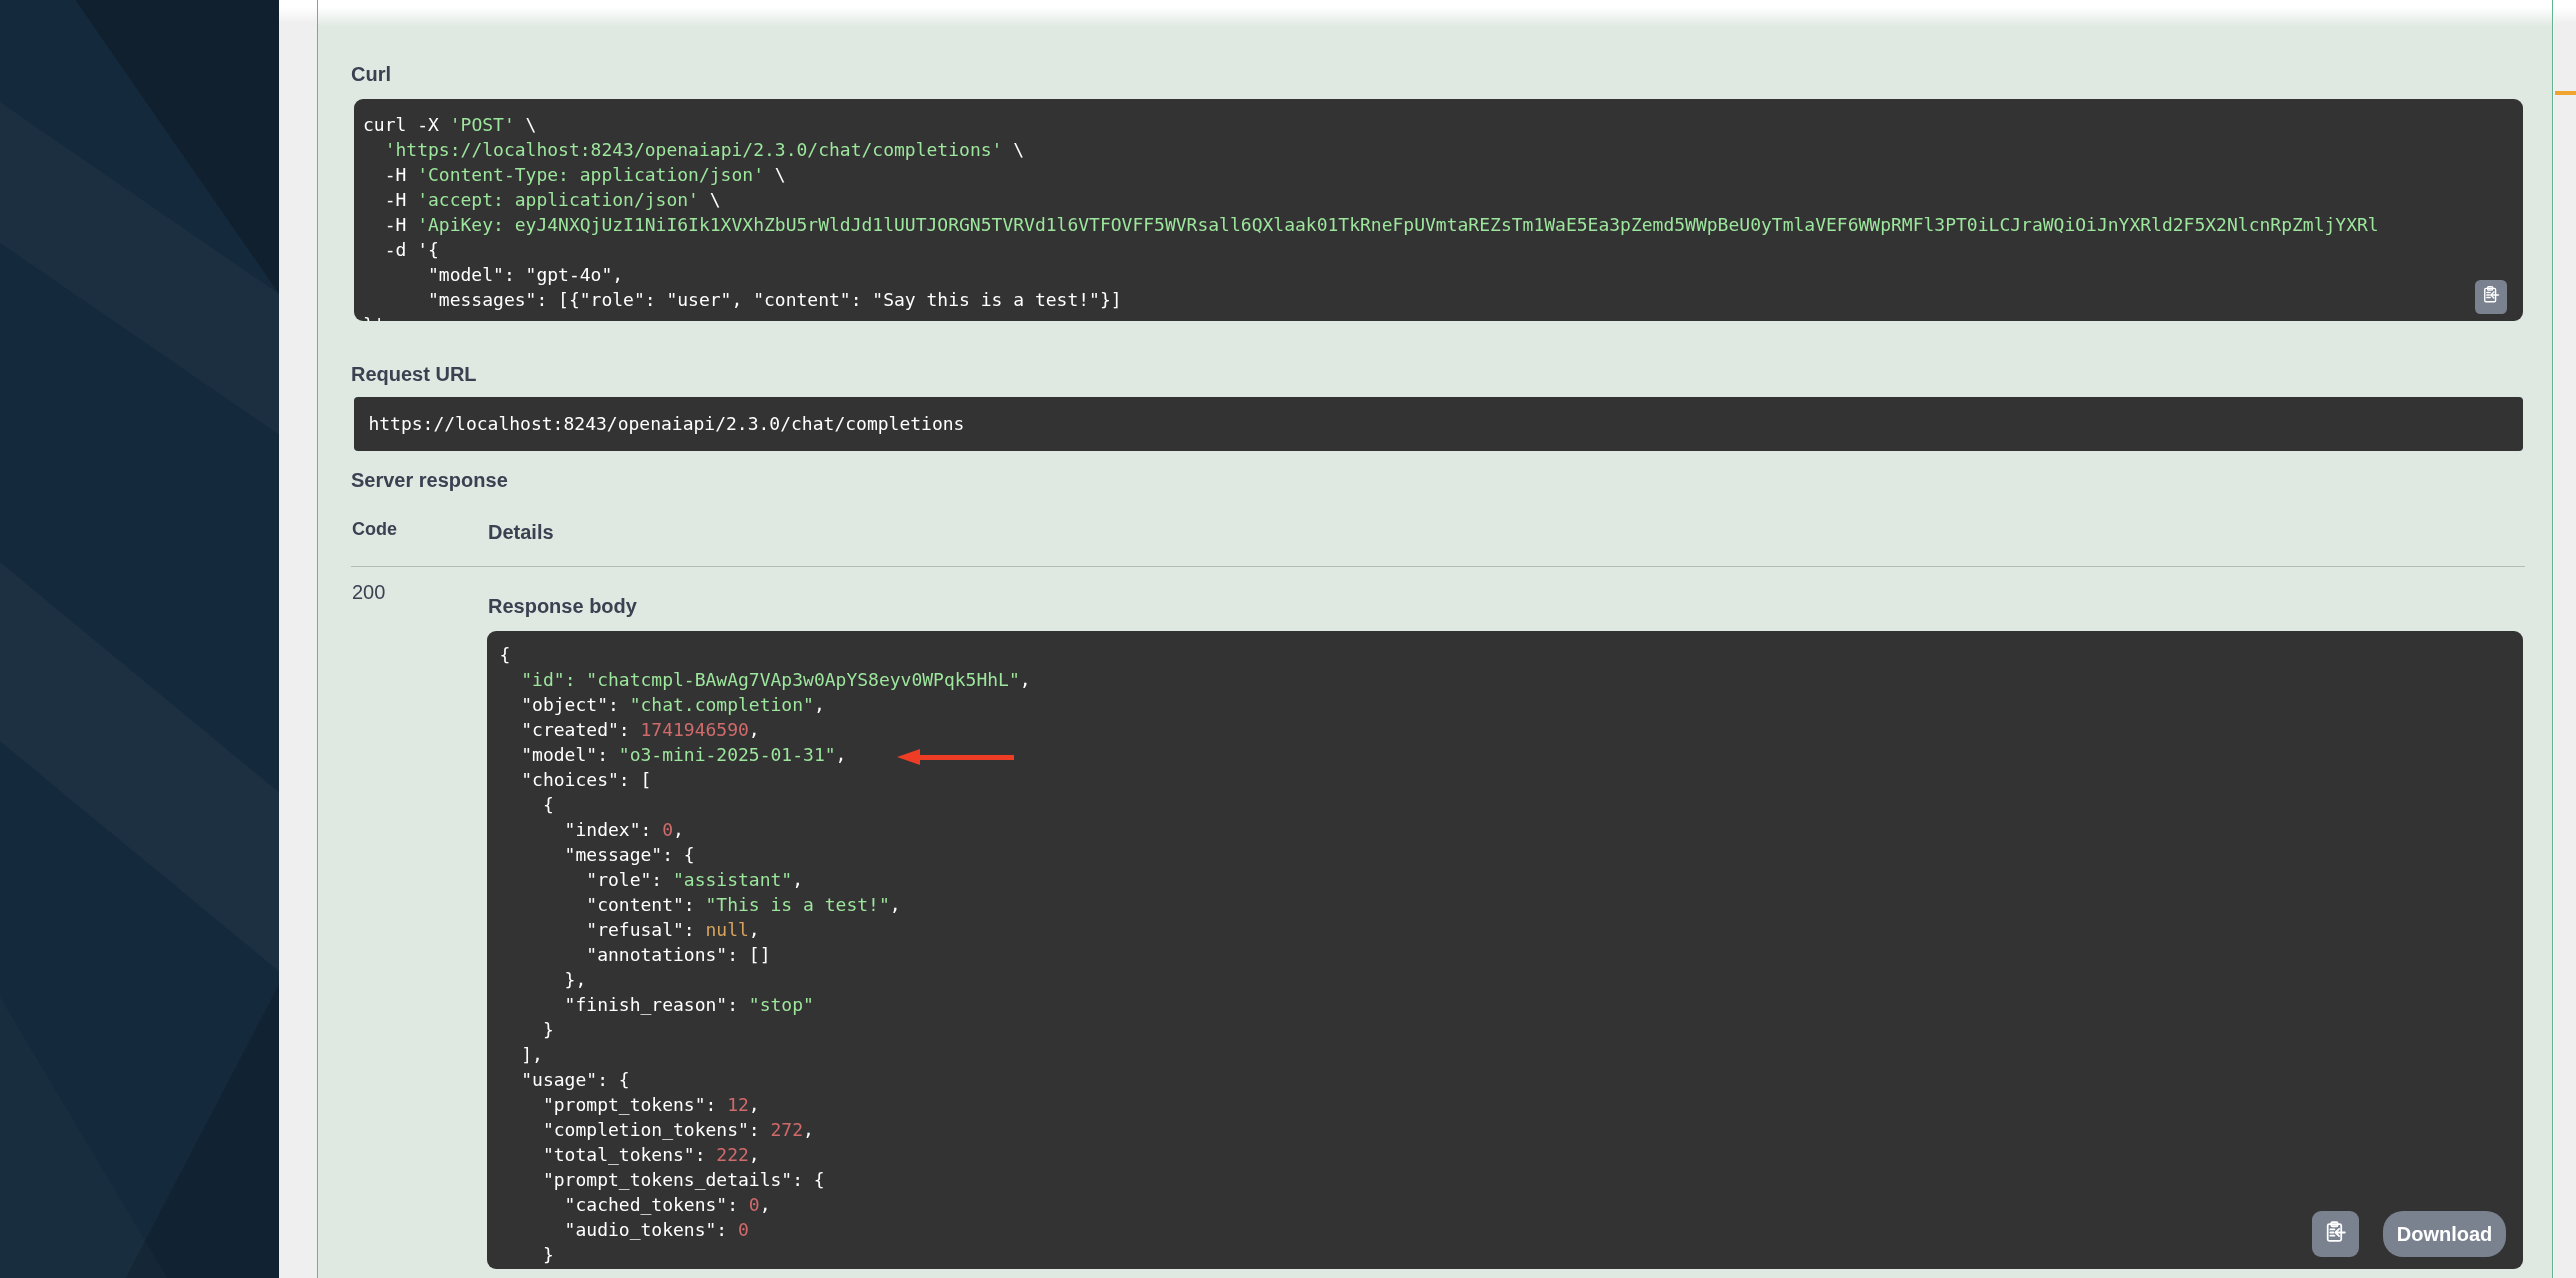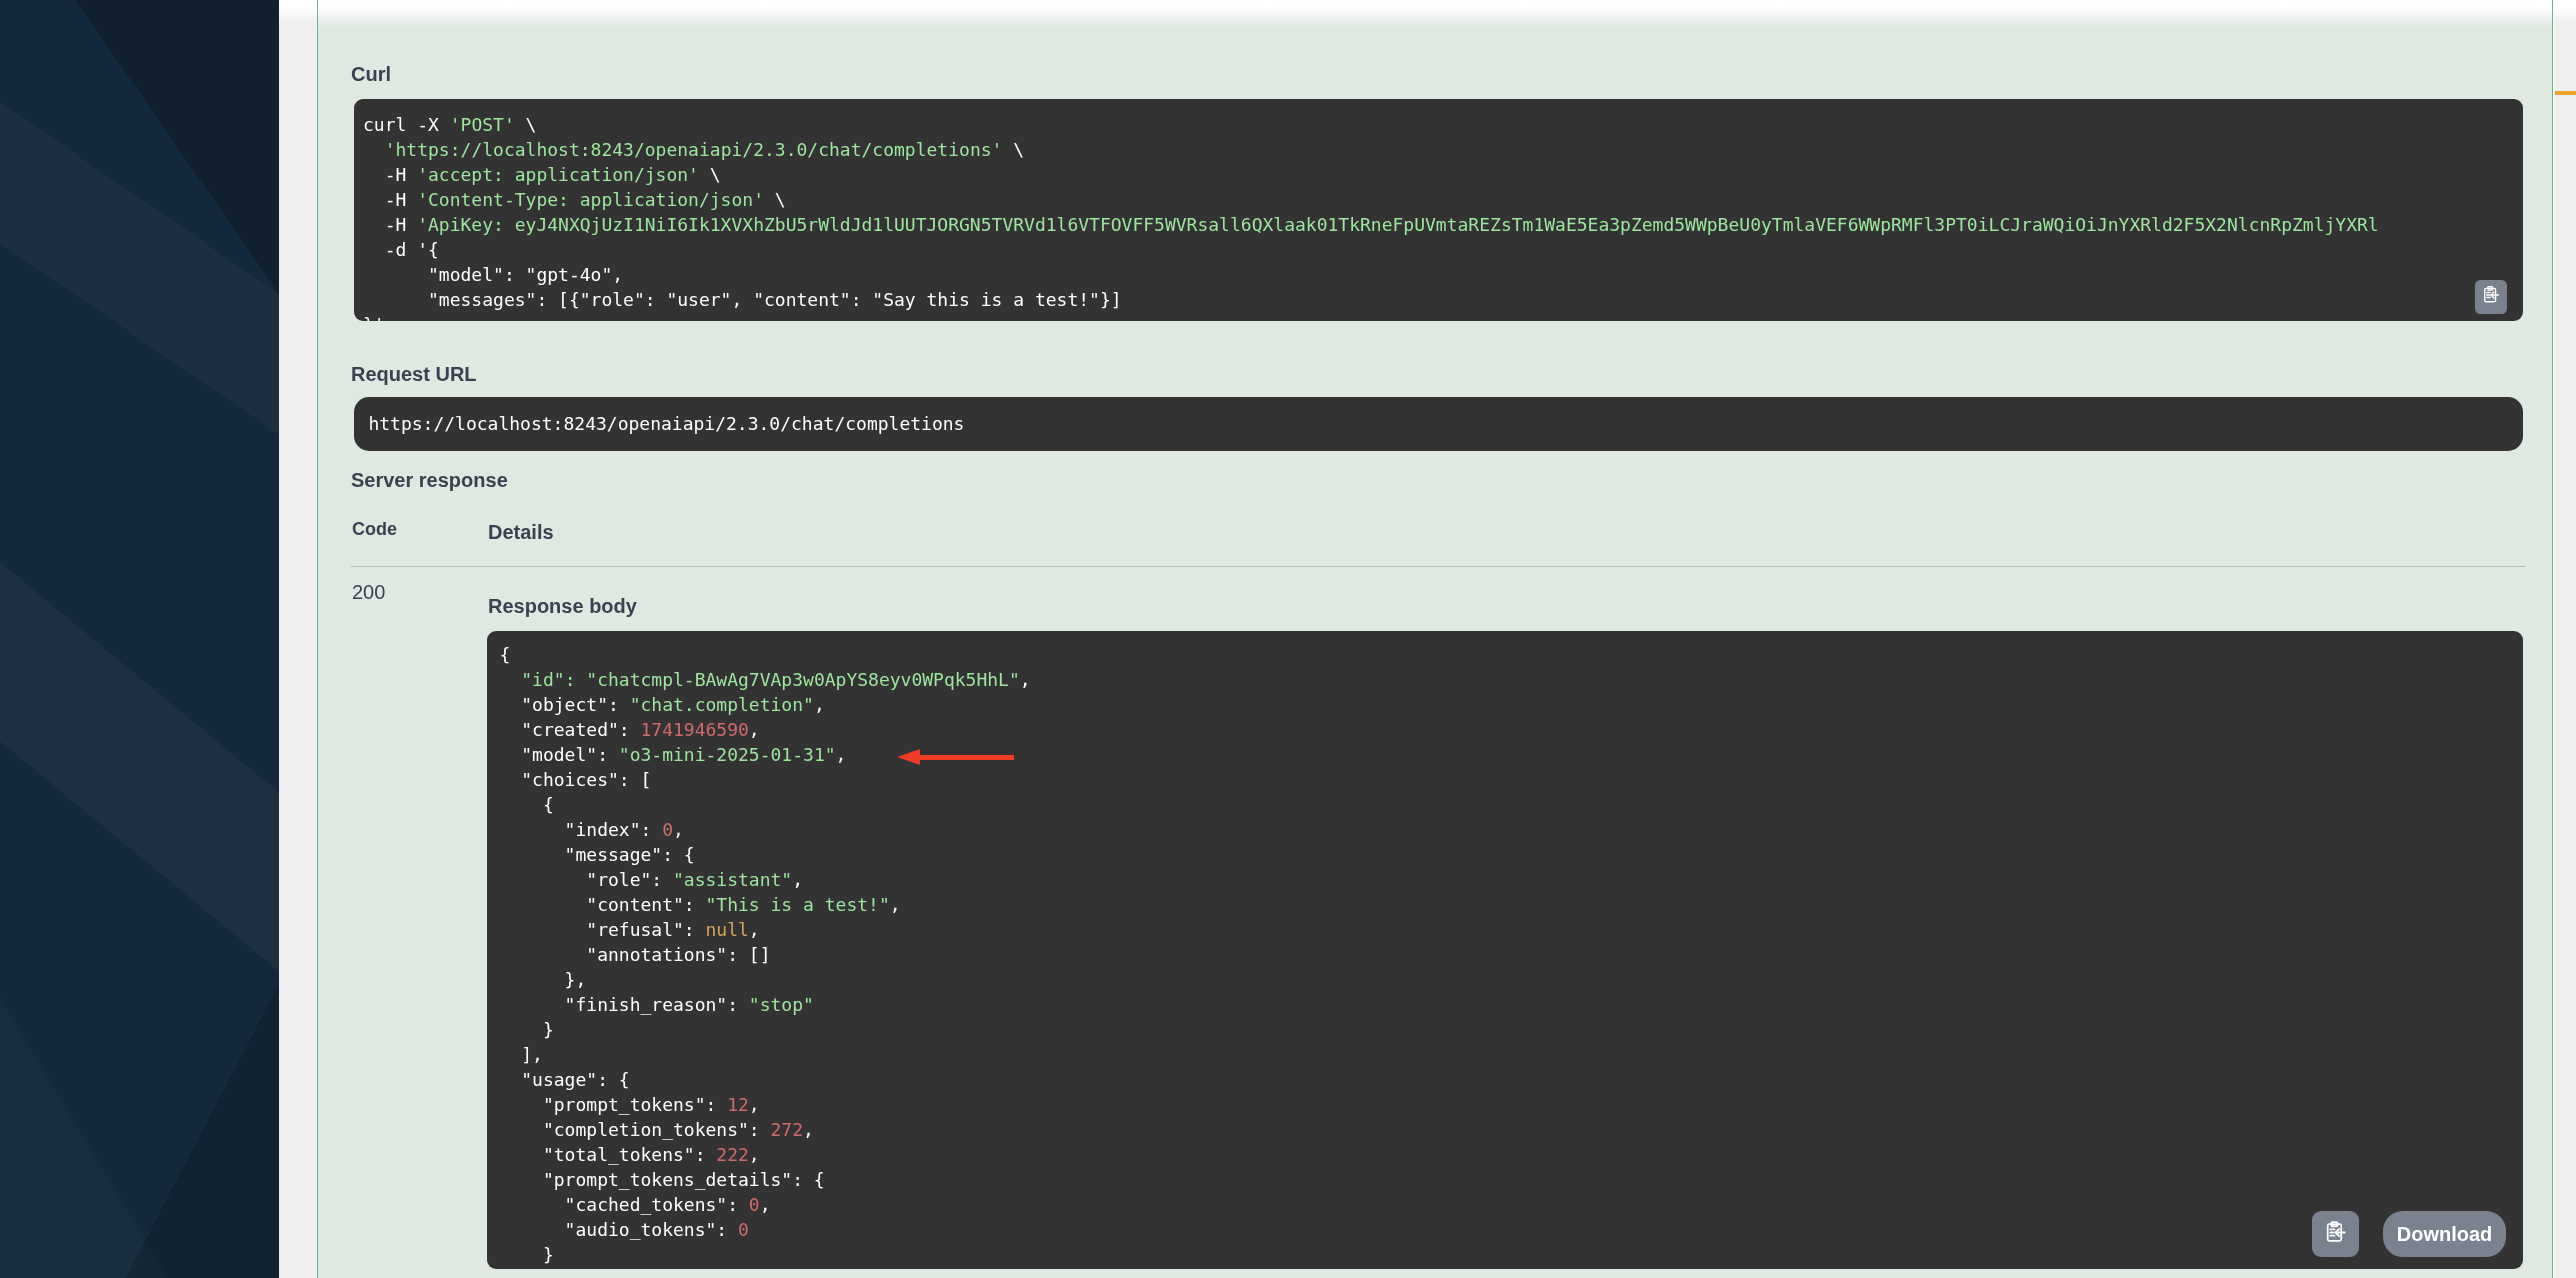--- a/index.html
+++ b/index.html
@@ -43,21 +43,21 @@
   #details-header{left:170px;top:521px;}
   #respbody-label{left:170px;top:595px;}
   #status-code{position:absolute;left:34px;top:581px;color:var(--heading);font-size:20px;line-height:23.4px;font-weight:normal;}
 
   .divider{position:absolute;left:33px;top:566px;width:2174px;height:0;border-top:0.9px solid #b3bcb6;}
 
   
   .codeblock{position:absolute;background:var(--code-bg);border-radius:9px;
     font-family:"DejaVu Sans Mono",monospace;font-size:18px;color:#fff;overflow:hidden;}
   #curl-block{left:36px;top:99px;width:2169px;height:222px;padding:12.6px 9px 0 9px;}
-  #url-block{left:36px;top:397px;width:2169px;height:54px;border-radius:15px;}
+  #url-block{left:36px;top:397px;width:2169px;height:54px;border-radius:4px;}
   #url-block .urltext{display:block;line-height:54px;padding-left:14.4px;white-space:pre;}
   #response-block{left:169px;top:631px;width:2036px;height:638px;padding:10.8px 0 0 12.6px;}
   .cl{white-space:pre;line-height:25px;height:25px;}
   #response-block .cl{line-height:25px;height:25px;}
   .tok-w{color:#ffffff;} .tok-g{color:var(--str);} .tok-n{color:var(--num);} .tok-o{color:var(--nul);}
 
   
   .copy-btn{position:absolute;border:none;cursor:pointer;background:var(--btn);
     display:flex;align-items:center;justify-content:center;padding:0;}
   #curl-copy{right:16px;bottom:7.2px;width:32px;height:34px;border-radius:5.4px;}
@@ -89,22 +89,22 @@
   <div class="gutter-left"></div>
 
   <main class="panel">
 
     <h4 class="lbl" id="curl-label">Curl</h4>
 
     <div class="codeblock" id="curl-block">
       <div>
           <div class="cl"><span class="tok-w">curl -X </span><span class="tok-g">'POST'</span><span class="tok-w"> \</span></div>
           <div class="cl"><span class="tok-w">  </span><span class="tok-g">'https://localhost:8243/openaiapi/2.3.0/chat/completions'</span><span class="tok-w"> \</span></div>
+          <div class="cl"><span class="tok-w">  -H </span><span class="tok-g">'Content-Type: application/json'</span><span class="tok-w"> \</span></div>
           <div class="cl"><span class="tok-w">  -H </span><span class="tok-g">'accept: application/json'</span><span class="tok-w"> \</span></div>
-          <div class="cl"><span class="tok-w">  -H </span><span class="tok-g">'Content-Type: application/json'</span><span class="tok-w"> \</span></div>
           <div class="cl"><span class="tok-w">  -H </span><span class="tok-g">'ApiKey: eyJ4NXQjUzI1NiI6Ik1XVXhZbU5rWldJd1lUUTJORGN5TVRVd1l6VTFOVFF5WVRsall6QXlaak01TkRneFpUVmtaREZsTm1WaE5Ea3pZemd5WWpBeU0yTmlaVEF6WWpRMFl3PT0iLCJraWQiOiJnYXRld2F5X2NlcnRpZmljYXRl</span></div>
           <div class="cl"><span class="tok-w">  -d '{</span></div>
           <div class="cl"><span class="tok-w">      "model": "gpt-4o",</span></div>
           <div class="cl"><span class="tok-w">      "messages": [{"role": "user", "content": "Say this is a test!"}]</span></div>
           <div class="cl"><span class="tok-w">}'</span></div>
         </div>
       <button class="copy-btn" id="curl-copy" title="">
         <span>
           <svg width="20" height="20" viewBox="0 0 24 24">
             <rect x="4.5" y="4" width="13" height="16" rx="1.5"></rect>

